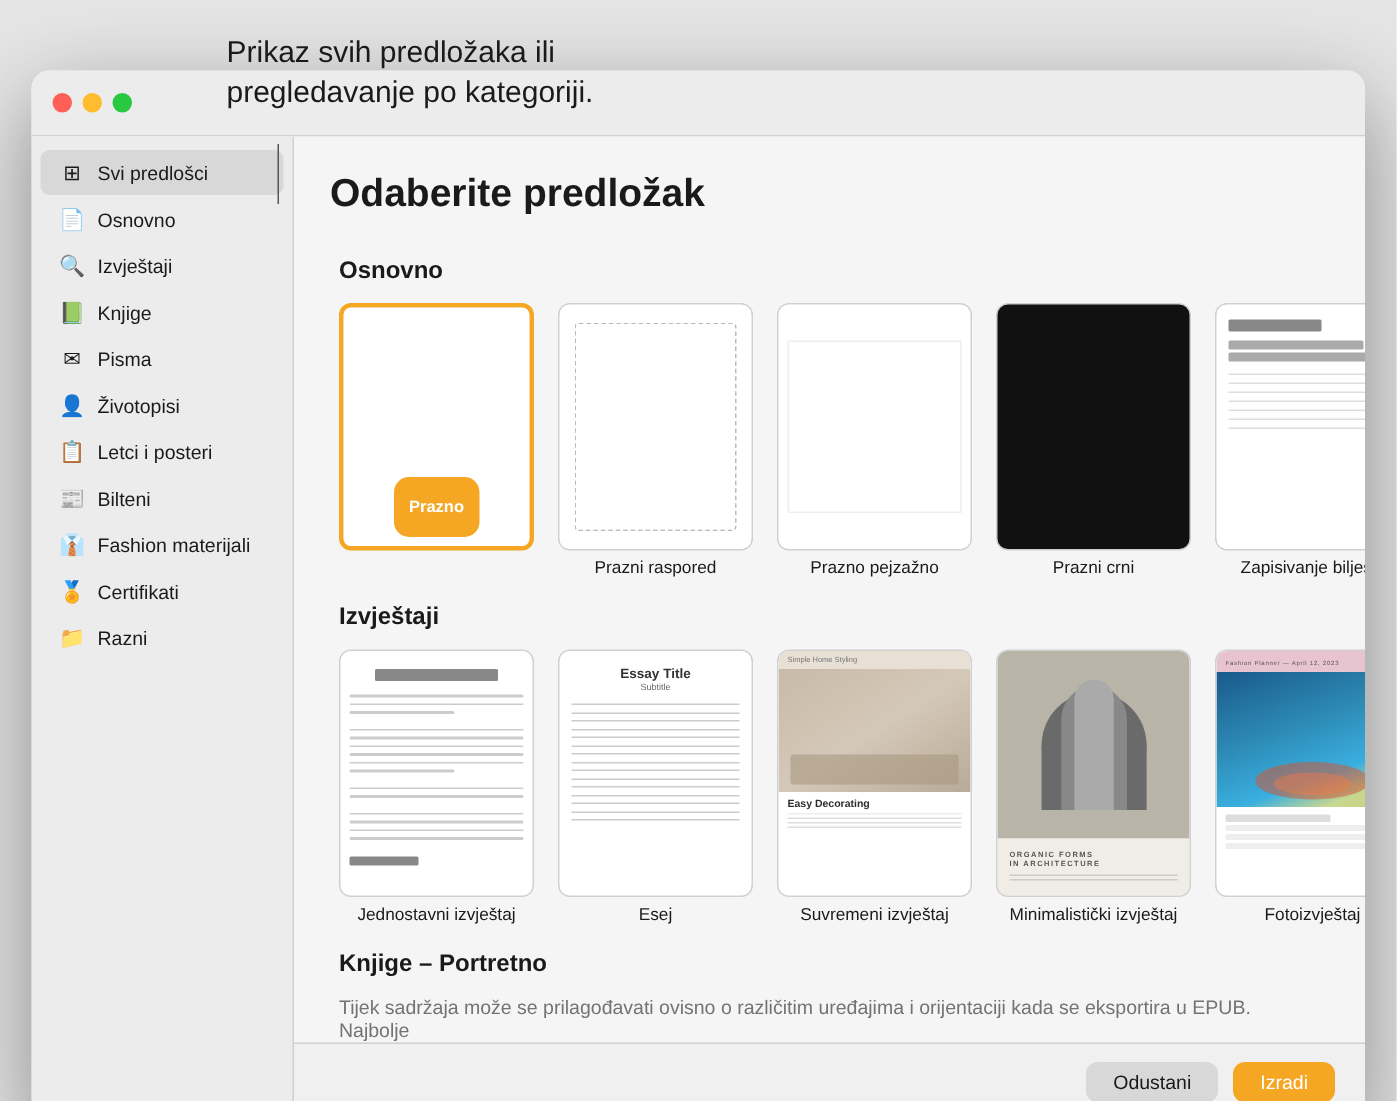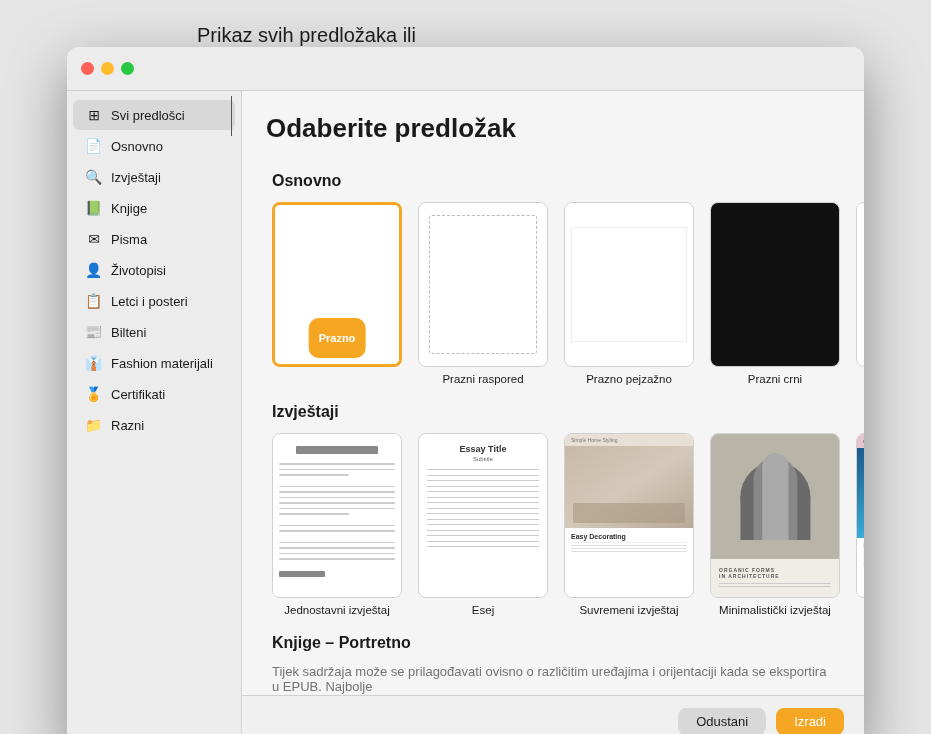--- a/index.html
+++ b/index.html
@@ -228,24 +228,25 @@
     .section-subtitle {
       font-size: 13px;
       color: #737373;
       margin-top: 2px;
       margin-bottom: 10px;
     }
   </style>
 </head>
 <body>
 
-<div style="position:relative; width:797px; height:734px; display:flex; align-items:center; justify-content:flex-start;">
+<div style="position:relative; width:889px; height:734px; display:flex; align-items:center; justify-content:flex-start;">
 
   <div style="position:absolute; top:22px; left:130px; font-size:20px; line-height:1.35; color:#1a1a1a; font-weight:400; z-index:10;">
     <div>Prikaz svih predložaka ili</div>
+    <div>pregledavanje po kategoriji.</div>
   </div>
 
   <div style="position:absolute; top:96px; left:164px; width:1px; height:40px; background:#555; z-index:10;"></div>
 
   <div class="window" style="margin-top:60px;">
 
     <div class="title-bar">
       <div class="traffic-lights">
         <div class="tl tl-close"></div>
         <div class="tl tl-min"></div>

